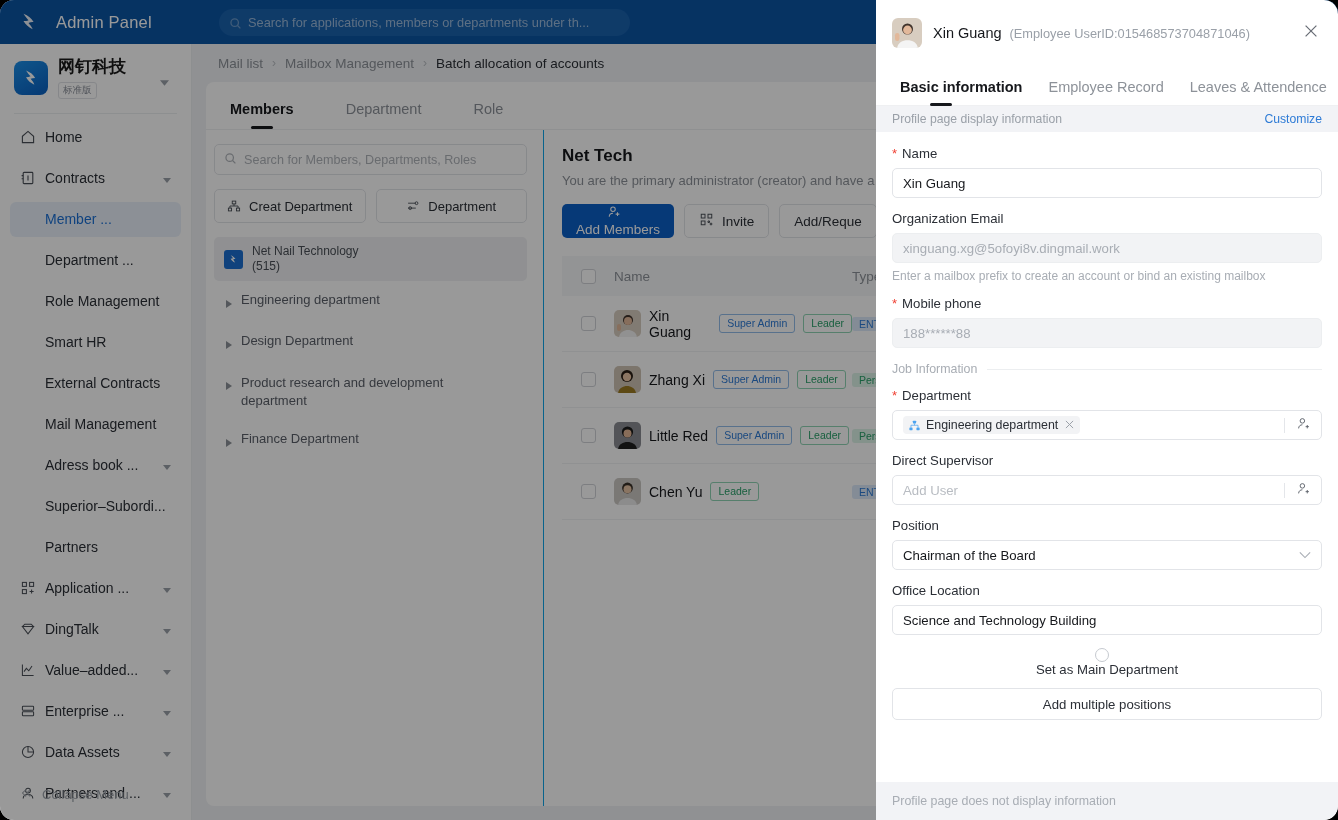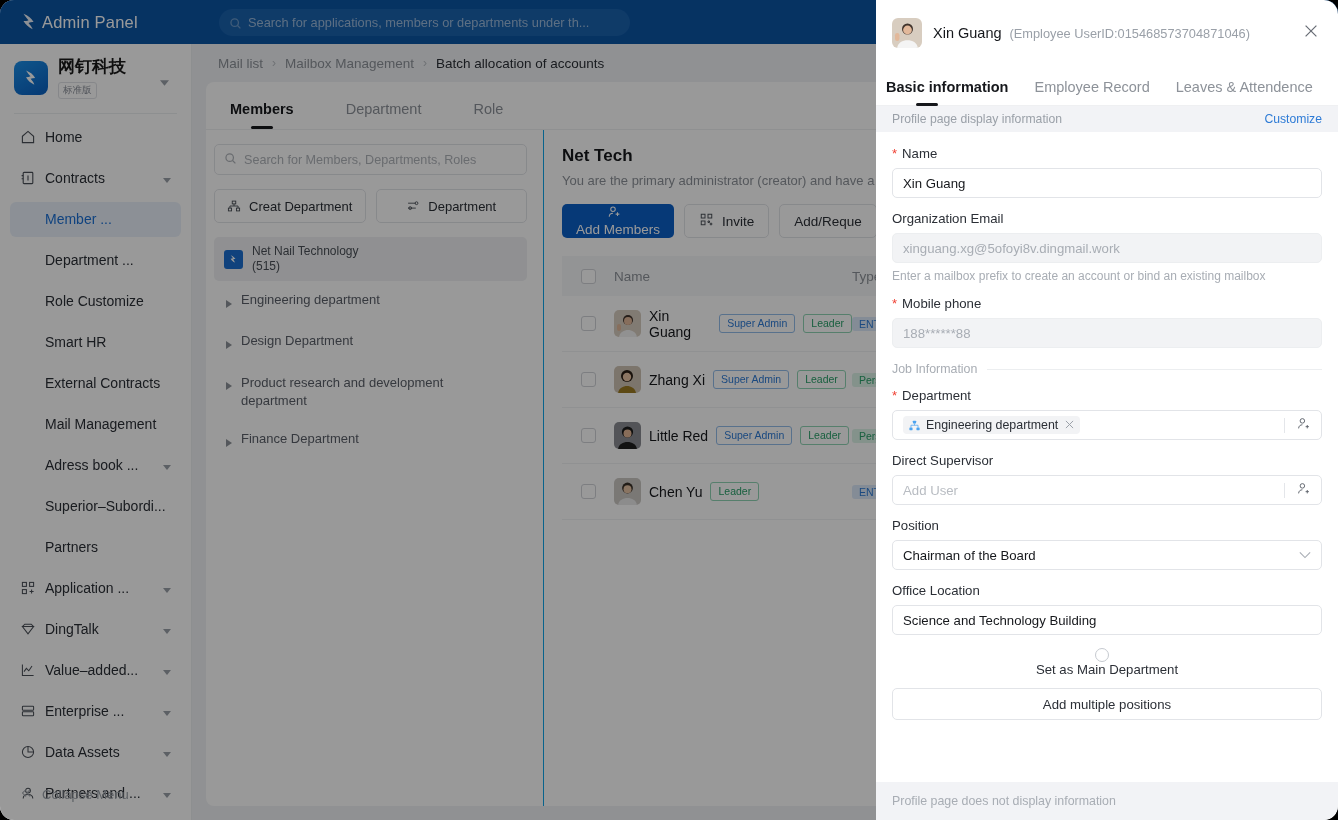--- a/index.html
+++ b/index.html
@@ -18,21 +18,21 @@
   }
 
   
   .topbar {
     position: absolute; top: 0; left: 0; width: 1338px; height: 44px;
     background: #0b55a4;
     display: flex; align-items: center;
   }
   .topbar-logo { margin-left: 18px; width: 22px; height: 22px; display:flex; align-items:center; justify-content:center;}
   .topbar-title {
-    color: #fff; font-size: 16.5px; margin-left: 2px; letter-spacing: .2px;
+    color: #fff; font-size: 16.5px; margin-left: 16px; letter-spacing: .2px;
   }
   .topsearch {
     position: absolute; left: 219px; top: 9px; width: 411px; height: 27px;
     background: #1a63ae; border-radius: 14px;
     display: flex; align-items: center; padding: 0 10px;
   }
   .topsearch .mag { width: 13px; height: 13px; opacity:.62; }
   .topsearch .ph { color: #9cbadb; font-size: 12.8px; margin-left: 6px; white-space: nowrap; overflow: hidden; }
 
   
@@ -169,21 +169,21 @@
   .drawer {
     position:absolute; top:0; right:0; width: 462px; height: 820px;
     background:#fff; z-index: 50; border-radius: 0 14px 14px 0;
     display:flex; flex-direction:column; overflow:hidden;
   }
   .dhead { height: 66px; display:flex; align-items:center; padding: 0 18px 0 16px; }
   .dhead .av { width:30px;height:30px;border-radius:6px; overflow:hidden; flex:none;}
   .dhead .nm { font-size: 14.5px; color:#16181c; margin-left:11px; }
   .dhead .uid { font-size: 12.8px; color:#9aa0a8; margin-left: 8px; }
   .dhead .x { margin-left:auto; }
-  .dtabs { display:flex; align-items:flex-end; height: 40px; padding-left: 10px; border-bottom:1px solid #eff0f2;justify-content:space-between;}
+  .dtabs { display:flex; align-items:flex-end; height: 40px; padding-left: 24px; border-bottom:1px solid #eff0f2;justify-content:space-between;}
   .dtab { font-size:14.5px; color:#8d9299; margin-right: 26px; position:relative; padding-bottom: 10px; white-space:nowrap;}
   .dtab.active { color:#16181c; font-weight:600; }
   .dtab.active::after{
     content:""; position:absolute; left: 30px; bottom:-1px; width:22px;height:3px;background:#16181c;border-radius:2px;
   }
   .dnotice {
     height: 26px; background:#f2f3f6; display:flex; align-items:center; padding: 0 16px;
     font-size:12.2px; color:#9aa0a8;
   }
   .dnotice .link { margin-left:auto; color:#2e7bd6; }
@@ -287,21 +287,21 @@
             </svg></span>
       </div>
 
       <div class="nav-item sub active">
         <span>Member ...</span>
       </div>
       <div class="nav-item sub">
         <span>Department ...</span>
       </div>
       <div class="nav-item sub">
-        <span>Role Customize</span>
+        <span>Role Management</span>
       </div>
       <div class="nav-item sub">
         <span>Smart HR</span>
       </div>
       <div class="nav-item sub">
         <span>External Contracts</span>
       </div>
       <div class="nav-item sub">
         <span>Mail Management</span>
       </div>

